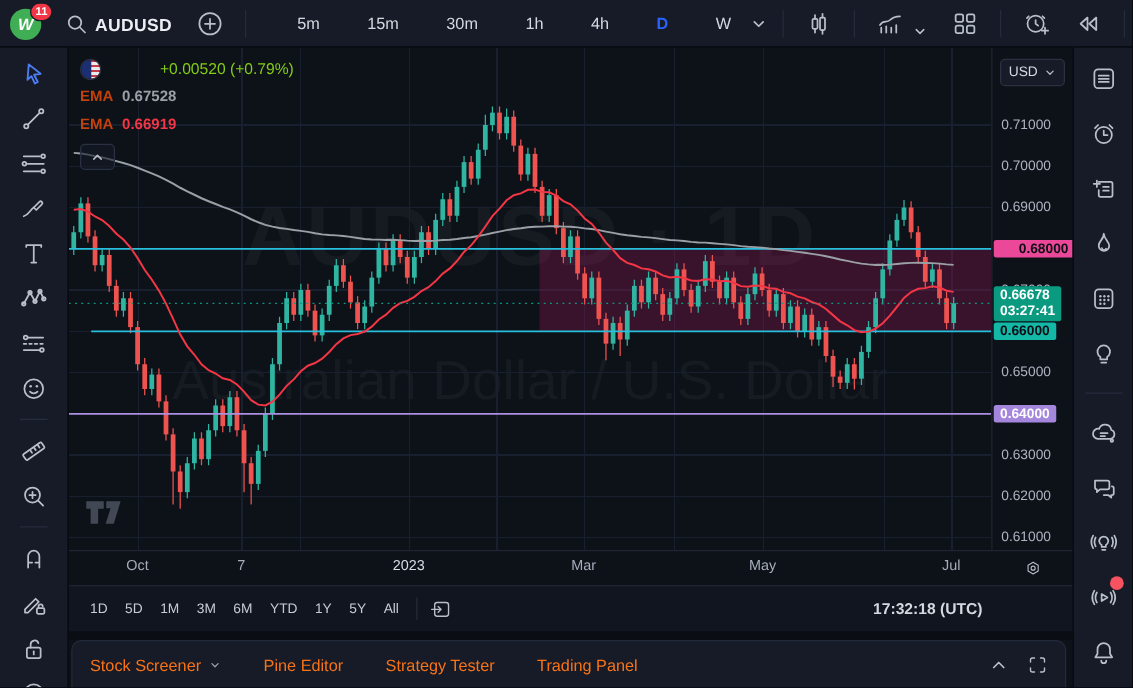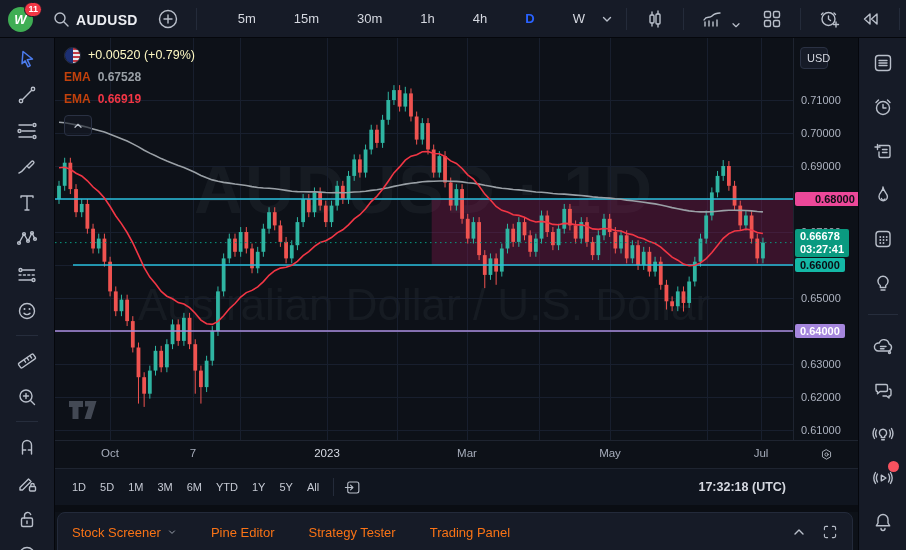--- a/index.html
+++ b/index.html
@@ -46,32 +46,32 @@
   #plot-svg{position:absolute;left:0;top:0;z-index:2;}
   .tv-mark{position:absolute;left:13px;top:362px;z-index:3;opacity:.55;}
 
   
   .legend{position:absolute;left:9px;top:6px;z-index:10;}
   .lg-row{display:flex;align-items:center;gap:7px;height:22px;}
   .flag{width:17px;height:17px;border-radius:50%;overflow:hidden;display:flex;flex:0 0 auto;border:1px solid #2a3040;}
   .flag .au{width:50%;height:100%;background:#1c2f73;}
   .flag .us{width:50%;height:100%;background:repeating-linear-gradient(180deg,#c23b47 0 2px,#e8eaf0 2px 4px);}
   .sym-title{font-size:13px;font-weight:600;color:#e8eaef;}
-  .chg{font-size:12.5px;color:#fef9c3;}
+  .chg{font-size:12.5px;color:#84cc16;margin-left:40px;}
   .ema-lbl{font-size:12px;color:#c2410c;font-weight:600;}
   .ema-val{font-size:12px;font-weight:600;}
   .collapse-btn{margin-top:5px;width:28px;height:21px;border:1px solid #2a3143;border-radius:4px;background:rgba(22,27,39,.6);
                 display:flex;align-items:center;justify-content:center;cursor:pointer;}
 
   
   .price-axis{position:absolute;left:738px;top:0;width:65px;height:402px;border-left:1px solid #1e2430;z-index:5;}
   .pa-tick{position:absolute;left:7px;font-size:11px;color:#aeb4c1;line-height:14px;}
   .pa-label{position:absolute;left:1px;font-size:11px;line-height:14px;padding:0 5px;border-radius:2px;font-weight:600;}
   .pa-last{position:absolute;left:1px;border-radius:2px;padding:1px 5px;color:#fff;font-size:11px;line-height:13px;font-weight:600;}
-  .currency-chip{position:absolute;left:6px;top:9px;width:28px;height:22px;border:1px solid #2a3143;border-radius:4px;
+  .currency-chip{position:absolute;left:6px;top:9px;width:52px;height:22px;border:1px solid #2a3143;border-radius:4px;
                  display:flex;align-items:center;justify-content:space-between;padding:0 6px;font-size:11px;color:#d5d8e0;cursor:pointer;background:#161b27;z-index:6;}
 
   
   .time-axis{position:absolute;left:0;right:0;top:402px;height:28px;border-top:1px solid #1e2430;z-index:5;}
   .ta-tick{position:absolute;top:6px;transform:translateX(-50%);font-size:11.5px;color:#a6adbb;}
   .ta-tick.em{color:#d7dbe4;}
   .axis-gear{position:absolute;left:764px;top:6px;cursor:pointer;}
 
   
   .range-row{position:absolute;left:0;right:0;top:430px;height:37px;background:#10151f;border-top:1px solid #1e2430;

